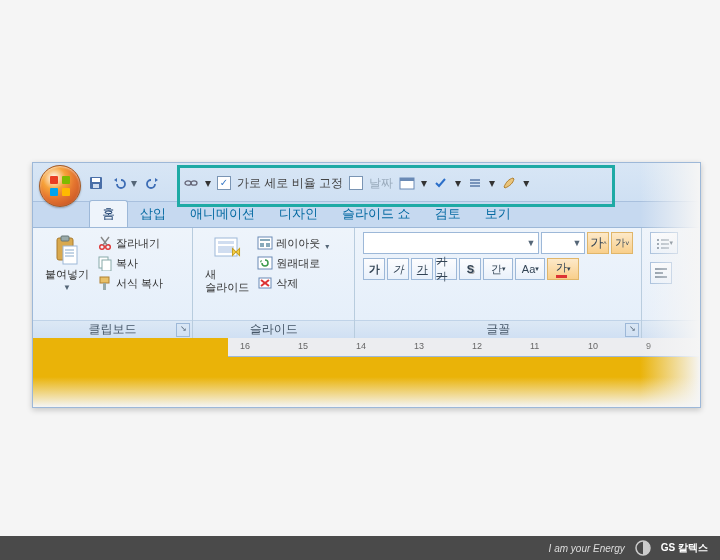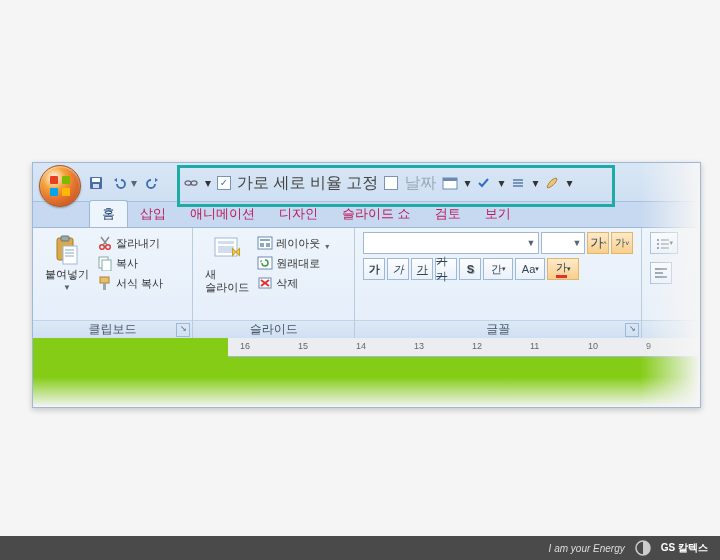--- a/index.html
+++ b/index.html
@@ -11,42 +11,42 @@
 .office-logo .r{background:#ea3e23;top:0;left:0}
 .office-logo .g{background:#7fba00;top:0;right:0}
 .office-logo .b{background:#00a4ef;bottom:0;left:0}
 .office-logo .y{background:#ffb900;bottom:0;right:0}
 .qat{position:absolute;top:10px;left:54px;height:20px;display:flex;align-items:center;gap:4px}
 .qat .ico{width:18px;height:18px;border-radius:2px;display:flex;align-items:center;justify-content:center}
 .qat .dd{width:10px;display:flex;align-items:center;color:#567}
 .highlight-box{position:absolute;top:2px;left:144px;width:432px;height:36px;border:3px solid #1eaaa5;z-index:6;pointer-events:none}
 .qat2{position:absolute;top:10px;left:150px;height:20px;display:flex;align-items:center;gap:6px}
 .chk{width:12px;height:12px;border:1px solid #7a95b4;background:#fff;display:inline-flex;align-items:center;justify-content:center;font-size:10px;color:#3577c6;line-height:1}
-.qat-label{font-size:16px;color:#444}
+.qat-label{font-size:12px;color:#444}
 .tabs{position:absolute;top:38px;left:0;right:0;height:27px;display:flex;align-items:flex-end;padding-left:56px}
-.tab{padding:4px 12px 5px;font-size:13px;color:#be185d;cursor:default}
+.tab{padding:4px 12px 5px;font-size:13px;color:#0369a1;cursor:default}
 .tab.active{background:#eef4fb;border:1px solid #9db8d8;border-bottom:none;border-radius:3px 3px 0 0;color:#1a3e6e}
 .ribbon{position:absolute;top:64px;left:0;right:0;height:110px;background:linear-gradient(#eef4fb,#e4eefa);border-top:1px solid #9db8d8;border-bottom:1px solid #9db8d8;display:flex}
 .group{border-right:1px solid #b8ccde;padding:4px 8px 2px;display:flex;flex-direction:column;position:relative}
 .group-body{flex:1;display:flex;align-items:flex-start;gap:2px}
 .group-label{height:17px;text-align:center;font-size:12px;color:#456;background:linear-gradient(#dce8f5,#d0e0f3);margin:0 -8px -2px;border-top:1px solid #c0d3e8;line-height:17px;position:relative}
 .group-label .launcher{position:absolute;right:2px;top:2px;width:12px;height:12px;border:1px solid #9db8d8;font-size:8px;color:#567;line-height:10px}
 .bigbtn{display:flex;flex-direction:column;align-items:center;gap:2px;padding:2px 4px;min-width:40px}
 .bigbtn .bicon{width:32px;height:32px;border-radius:2px}
 .bigbtn .blabel{font-size:11px;text-align:left;line-height:13px}
 .smallcol{display:flex;flex-direction:column;gap:2px;padding-top:2px}
 .smallbtn{display:flex;align-items:flex-end;gap:3px;padding:1px 2px;font-size:11px}
 .sicon{width:16px;height:16px;flex:none}
 .fontrow{display:flex;gap:2px;align-items:center;margin-bottom:4px}
 .combo{height:20px;border:1px solid #9db8d8;background:#fff;display:flex;align-items:center;padding:0 3px;font-size:11px;color:#777}
 .combo .arr{margin-left:auto;color:#567;font-size:9px}
 .sqbtn{width:20px;height:20px;border:1px solid #9db8d8;background:linear-gradient(#fdfdfe,#e9f1fb);display:flex;align-items:center;justify-content:center;font-size:11px;color:#345}
 .sqbtn.orange{background:linear-gradient(#fde9c9,#f9cf8b);border-color:#e0b66a}
 .sqbtn .sup{font-size:7px;vertical-align:super}
-.ruler-area{position:absolute;top:175px;left:0;right:0;bottom:0;background:#84cc16}
+.ruler-area{position:absolute;top:175px;left:0;right:0;bottom:0;background:#eab308}
 .ruler{position:absolute;top:0;left:195px;right:0;height:18px;background:#ecedf0;border-bottom:1px solid #9db8d8}
 .ruler .tick{position:absolute;top:3px;font-size:9px;color:#666}
 .outline-pane{position:absolute;top:175px;left:0;width:185px;bottom:0;background:#e8eff8;border-right:1px solid #9db8d8}
 .slide-thumb{margin:10px 8px;width:40px;height:30px;background:#fff;border:1px solid #a8844a;box-shadow:0 0 0 2px #f0e0b0}
 .slide-thumb::before{content:"1";position:absolute;margin-left:-14px;margin-top:2px;font-size:11px;color:#567}
 .footer{position:absolute;bottom:0;right:0;height:24px;background:#4a4a4a;color:#ddd;font-size:10px;display:flex;align-items:center;padding:0 12px;gap:10px;left:0;justify-content:flex-end}
 .footer .brand{color:#fff;font-weight:bold}
 svg{display:block}
 .fade-right{position:absolute;top:0;right:0;width:60px;height:244px;background:linear-gradient(90deg,rgba(245,245,245,0) 0%,#f5f5f5 100%);z-index:10;pointer-events:none}
 .fade-bottom{position:absolute;bottom:0;left:0;right:0;height:30px;background:linear-gradient(180deg,rgba(245,245,245,0) 0%,#f5f5f5 100%);z-index:10;pointer-events:none}

